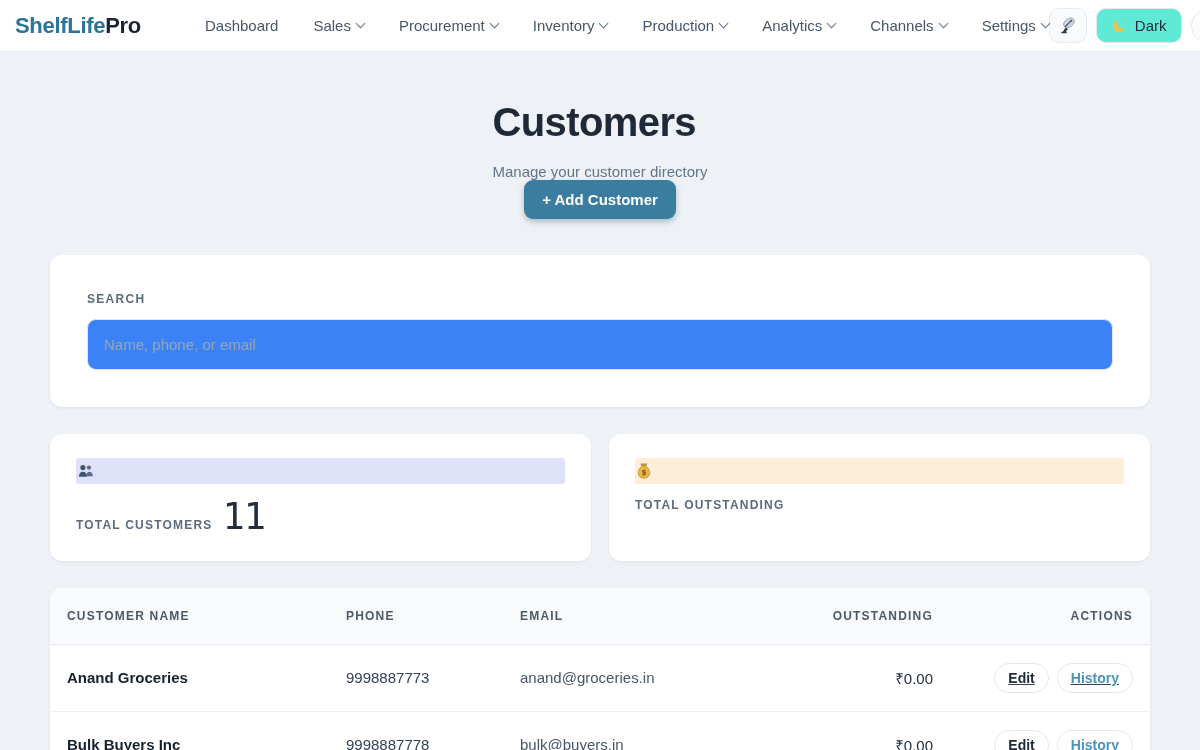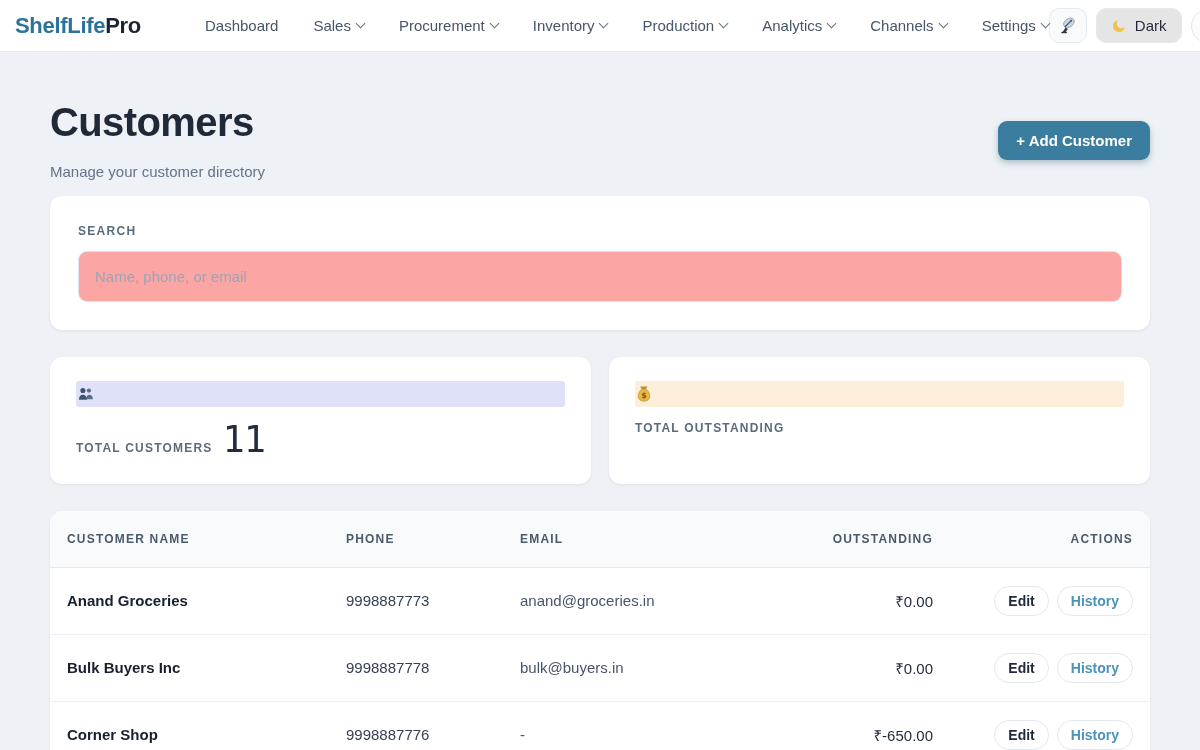--- a/index.html
+++ b/index.html
@@ -28,52 +28,52 @@
     width:7px; height:7px;
     border-right:1.7px solid #64748b; border-bottom:1.7px solid #64748b;
     transform:rotate(45deg); margin-top:-4px;
   }
   .nav-right { margin-left:auto; display:flex; align-items:center; gap:9px; }
   .icon-btn {
     width:38px; height:35px; border:1px solid #e4e9f0; border-radius:10px;
     background:#f8fafc; display:flex; align-items:center; justify-content:center; cursor:pointer;
   }
   .dark-btn {
-    height:35px; border:1px solid #e4e9f0; border-radius:10px; background:#e5e5e5;
+    height:35px; border:1px solid #e4e9f0; border-radius:10px; background:#5eead4;
     display:flex; align-items:center; gap:8px; padding:16px 14px;
     font-size:15px; color:#1e293b; cursor:pointer; font-family:inherit;
   }
   .logout-btn {
     height:34px; border:1px solid #ece5e5; border-radius:17px; background:#fdfcfc;
     padding:0 15px; color:#dc3a3a; font-weight:700; font-size:15px; cursor:pointer;
     font-family:inherit;
   }
 
   
   .container { width:1100px; margin:0 auto; }
 
-  .page-head { margin-top:48px; display:flex; align-items:center; justify-content:space-between; }
+  .page-head { margin-top:48px; display:flex; align-items:center; justify-content:space-between;flex-direction:column; }
   .page-title { font-size:40px; font-weight:700; color:#1f2937; margin:0; letter-spacing:-0.6px; line-height:1.1; }
   .page-sub { margin-top:19px; font-size:15px; color:#64748b; }
   .add-btn {
     background:#3a7d9e; color:#ffffff; border:none; border-radius:9px;
     font-size:15px; font-weight:700; padding:11px 18px; cursor:pointer;
     box-shadow:0 3px 6px rgba(26,70,95,0.30); font-family:inherit;
   }
 
   .card { background:#ffffff; border-radius:12px; box-shadow:0 1px 3px rgba(15,30,60,0.07); }
 
   
-  .search-card { margin-top:16px; padding:28px; }
+  .search-card { margin-top:36px; padding:37px; }
   .field-label { font-size:12px; font-weight:700; letter-spacing:1.3px; color:#5b6b7e; }
   .search-row { display:flex; gap:18px; margin-top:13px; align-items:flex-end; }
   .search-input {
     flex:1; height:51px; border:1px solid #dde3ec; border-radius:9px;
     padding:0 16px; font-size:15px; color:#1e293b; outline:none; font-family:inherit;
-    background:#fca5a5;
+    background:#3b82f6;
   }
   .search-input::placeholder { color:#9aa5b4; }
   .clear-btn {
     flex:1; height:37px; background:#f8fafc; border:1px solid #e4e9f0; border-radius:19px;
     font-size:15px; font-weight:700; color:#1e293b; cursor:pointer; font-family:inherit;
   }
 
   
   .stats { display:grid; grid-template-columns:1fr 1fr; gap:18px; margin-top:27px; }
   .stat-card { padding:24px 26px; }
@@ -97,21 +97,21 @@
     border-bottom:1px solid #e6eaf0;
   }
   thead th:first-child, tbody td:first-child { padding-left:17px; }
   thead th:last-child, tbody td:last-child { padding-right:17px; }
   th.right, td.right { text-align:right; }
   tbody td { padding:18px 16px; font-size:15px; color:#334155; border-top:1px solid #eef1f5; }
   tbody tr:first-child td { border-top:none; }
   td.cname { font-weight:700; color:#16202e; }
   td.cemail { color:#475569; }
   td.cout { color:#1e293b; }
-  .actions-cell { display:flex; gap:8px; justify-content:flex-end; }
+  .actions-cell { display:flex; gap:8px; justify-content:flex-end;text-decoration:underline; }
   .pill-btn {
     border:1px solid #e2e8f0; background:#ffffff; border-radius:16px;
     padding:6px 13px; font-size:14px; font-weight:700; color:#1e293b;
     cursor:pointer; font-family:inherit;
   }
   .pill-btn.history { color:#4b93ba; }
 </style>
 </head>
 <body>
 

